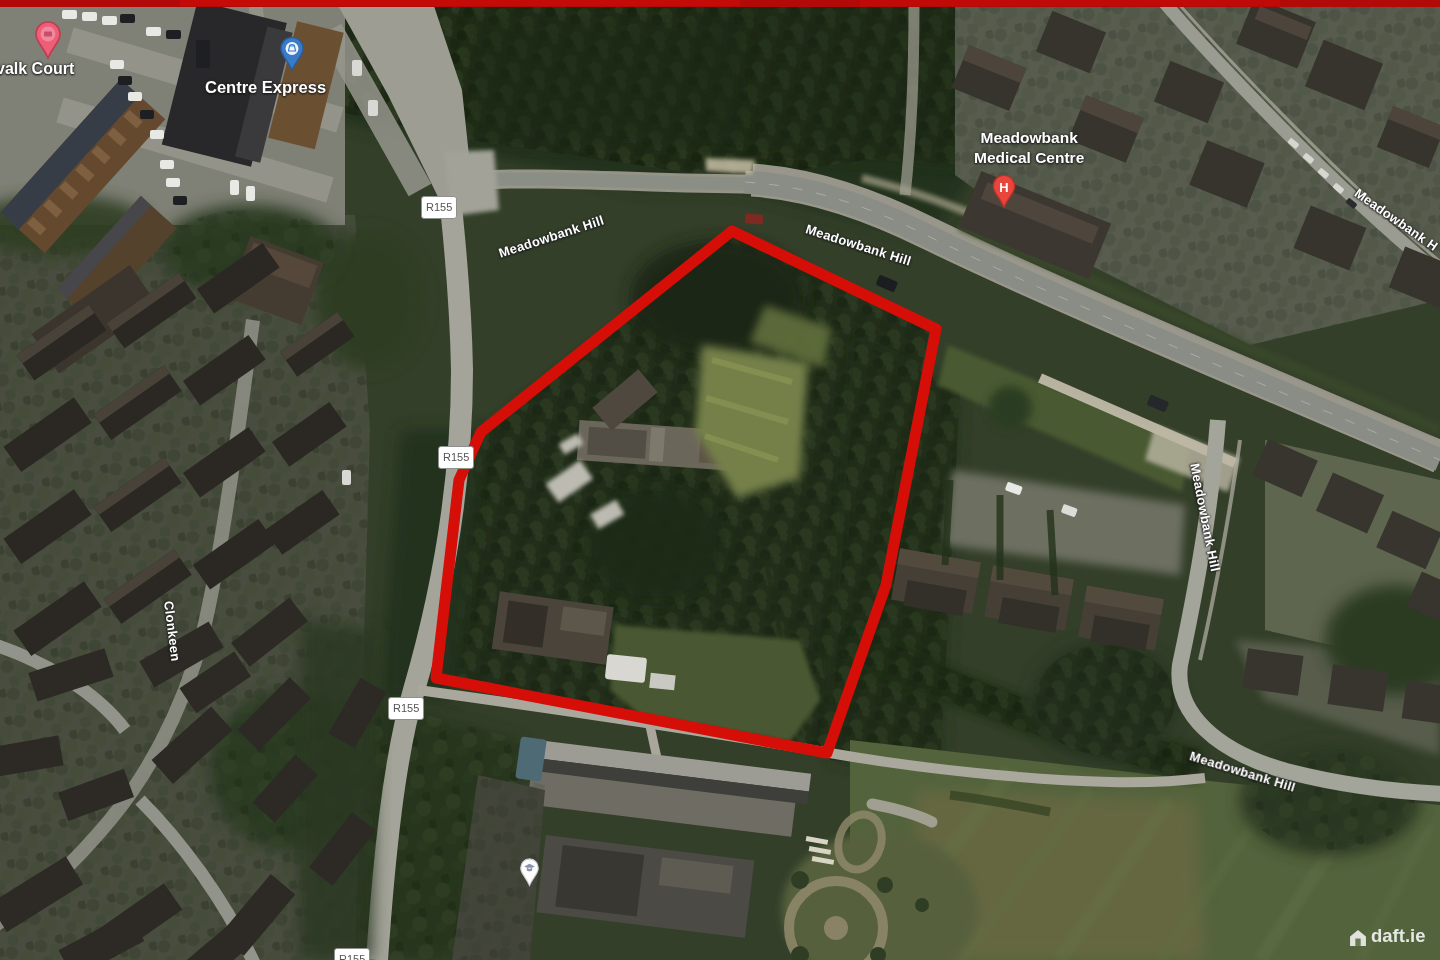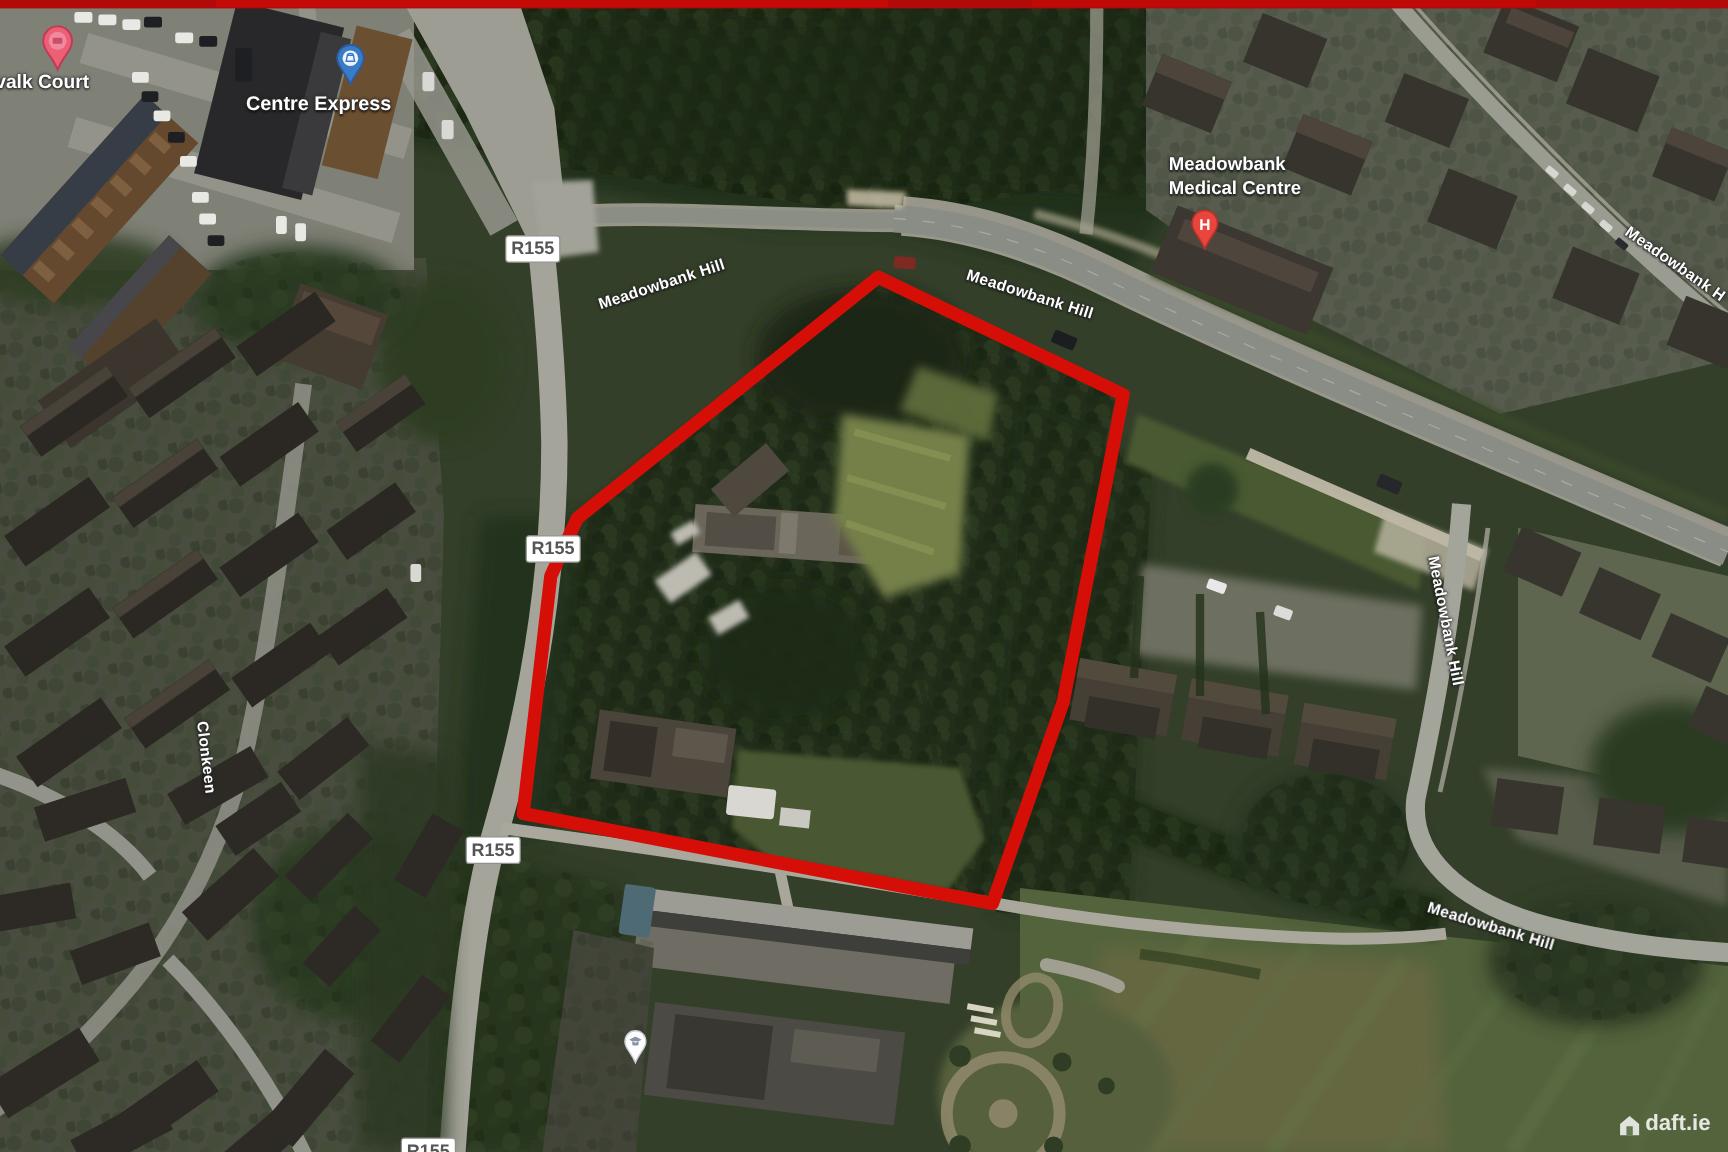--- a/index.html
+++ b/index.html
@@ -3,21 +3,21 @@
 <meta charset="utf-8">
 <style>
   html,body{margin:0;padding:0;width:1440px;height:960px;overflow:hidden;background:#39452e;
     font-family:"Liberation Sans",sans-serif;}
   #map{position:absolute;left:0;top:0;width:1196px;height:960px;} 
   svg{position:absolute;left:0;top:0;}
   .lbl{position:absolute;color:#fff;font-weight:bold;white-space:nowrap;
     text-shadow:0 0 2px rgba(40,40,40,.95),0 0 3px rgba(40,40,40,.9),0 1px 2px rgba(0,0,0,.8);}
   .road{font-size:13px;letter-spacing:.3px;}
   .rbox{position:absolute;background:#fff;border:1.5px solid #8f8f8f;border-radius:3px;
-    color:#555;font-size:15px;font-weight:bold;padding:4px 4px;line-height:13px;height:13px;}
+    color:#555;font-size:11px;font-weight:normal;padding:4px 4px;line-height:13px;height:13px;}
 </style>
 </head>
 <body>
 <div id="map">
 <svg width="1440" height="960" viewBox="0 0 1440 960">
 <defs>
   <filter id="b4" x="-30%" y="-30%" width="160%" height="160%">
           <feGaussianBlur stdDeviation="4"></feGaussianBlur>
         </filter>
   <filter id="b8" x="-40%" y="-40%" width="180%" height="180%">
@@ -486,21 +486,21 @@
 <div class="lbl" style="left:-4px;top:60px;font-size:16px;">valk Court</div>
 
 <svg width="26" height="36" style="left:279px;top:36px;position:absolute" viewBox="0 0 26 36">
   <path d="M13 1.5 C6.5 1.5 2 6.5 2 12.8 C2 19.5 8 23 13 34 C18 23 24 19.5 24 12.8 C24 6.5 19.5 1.5 13 1.5 Z" fill="#3a7bc8" stroke="#2b5c9c" stroke-width="1.5"></path>
   <circle cx="13" cy="12.5" r="6.5" fill="#eef4fb"></circle>
       <path d="M9.5 15 L16.5 15 L15.5 10 L10.5 10 Z M10.5 10 C10.5 8 15.5 8 15.5 10" stroke="#3a7bc8" stroke-width="1.2" fill="none"></path>
 </svg>
 
 <div class="lbl" style="left:205px;top:78px;font-size:16.5px;">Centre Express</div>
 
-<div class="lbl" style="left:974px;top:128px;font-size:15.5px;line-height:20px;">Meadowbank<br>Medical Centre</div>
+<div class="lbl" style="left:974px;top:128px;font-size:15.5px;text-align:center;line-height:20px;">Meadowbank<br>Medical Centre</div>
 
 <svg width="26" height="35" style="left:991px;top:174px;position:absolute" viewBox="0 0 28 38">
   <path d="M14 1.5 C7 1.5 2.5 7 2.5 13.5 C2.5 20.5 9 24.5 14 36 C19 24.5 25.5 20.5 25.5 13.5 C25.5 7 21 1.5 14 1.5 Z" fill="#e8453c" stroke="#b93228" stroke-width="1.5"></path>
   <text x="14" y="19" text-anchor="middle" font-family="Liberation Sans" font-size="14" font-weight="bold" fill="#fff">H</text>
 </svg>
 
 <div class="lbl road" style="left:499px;top:246px;transform:rotate(-18deg);transform-origin:left center;">Meadowbank Hill</div>
 
 <div class="lbl road" style="left:806px;top:221px;transform:rotate(17.5deg);transform-origin:left center;">Meadowbank Hill</div>
 

